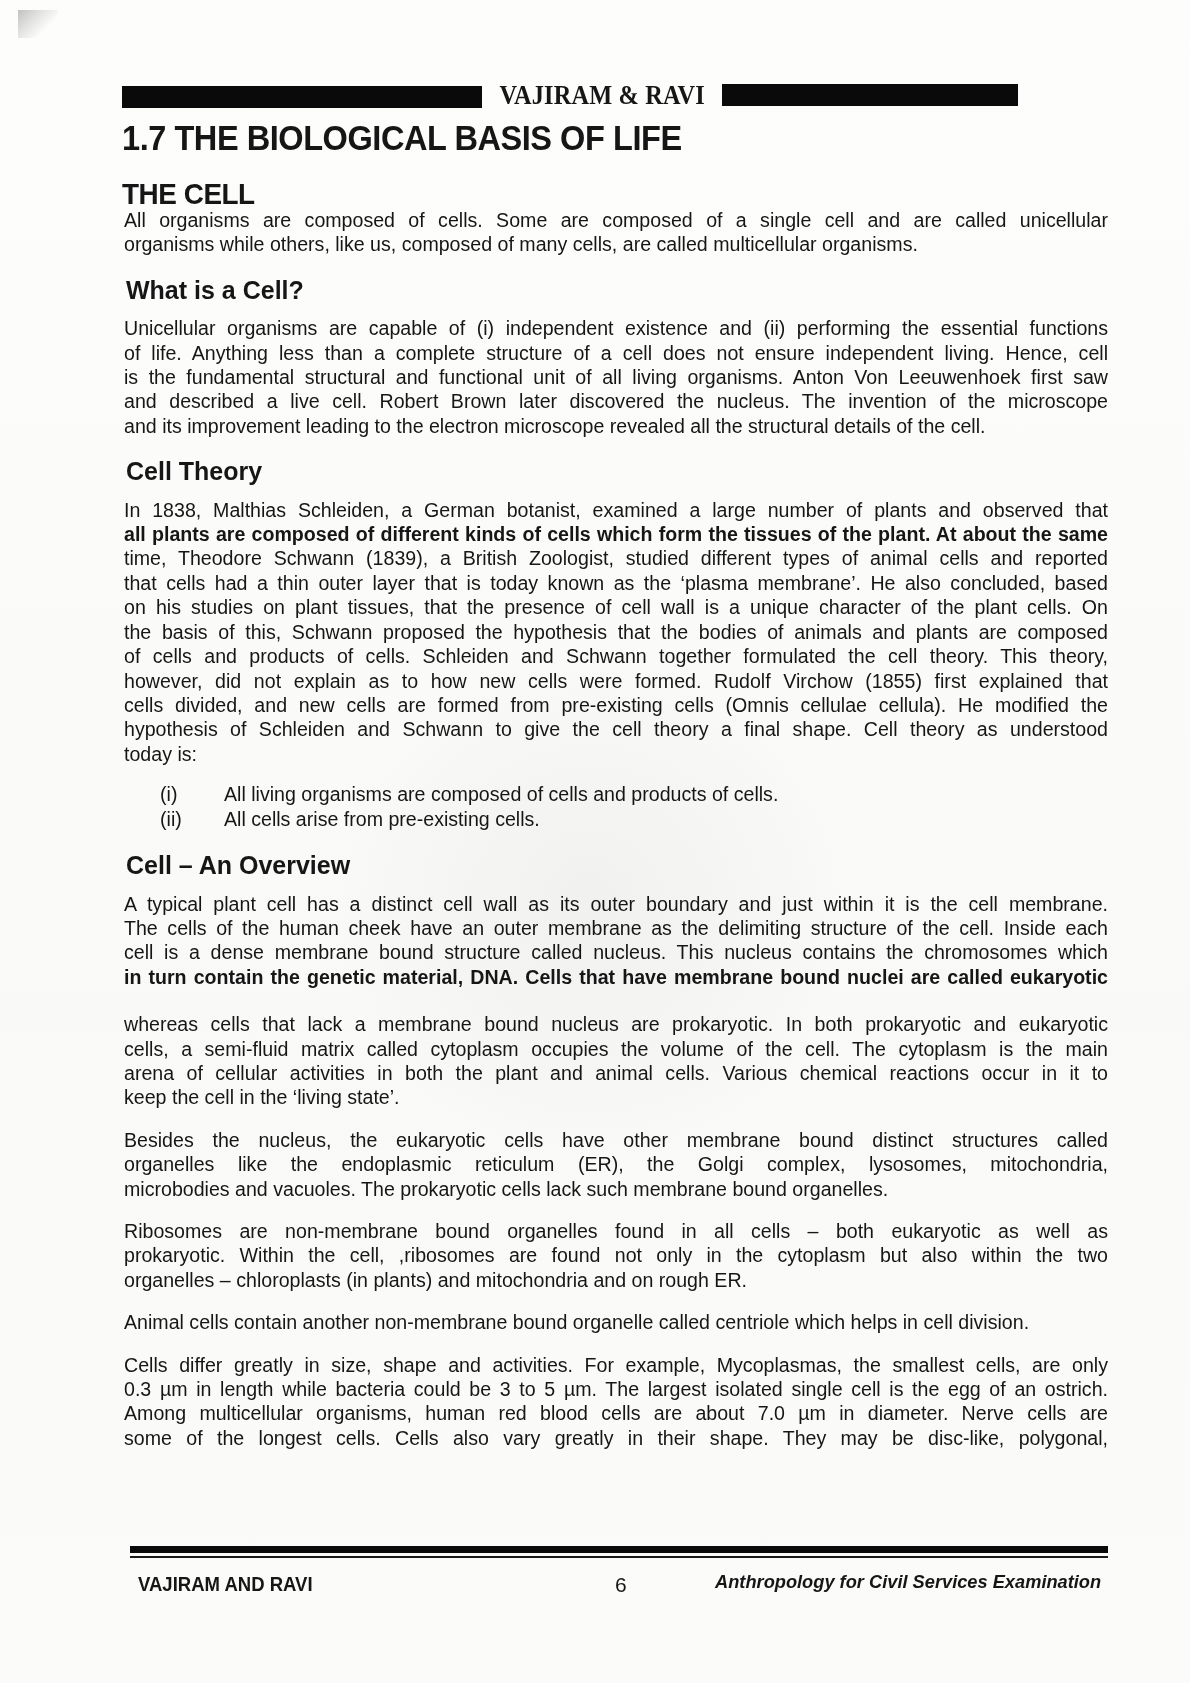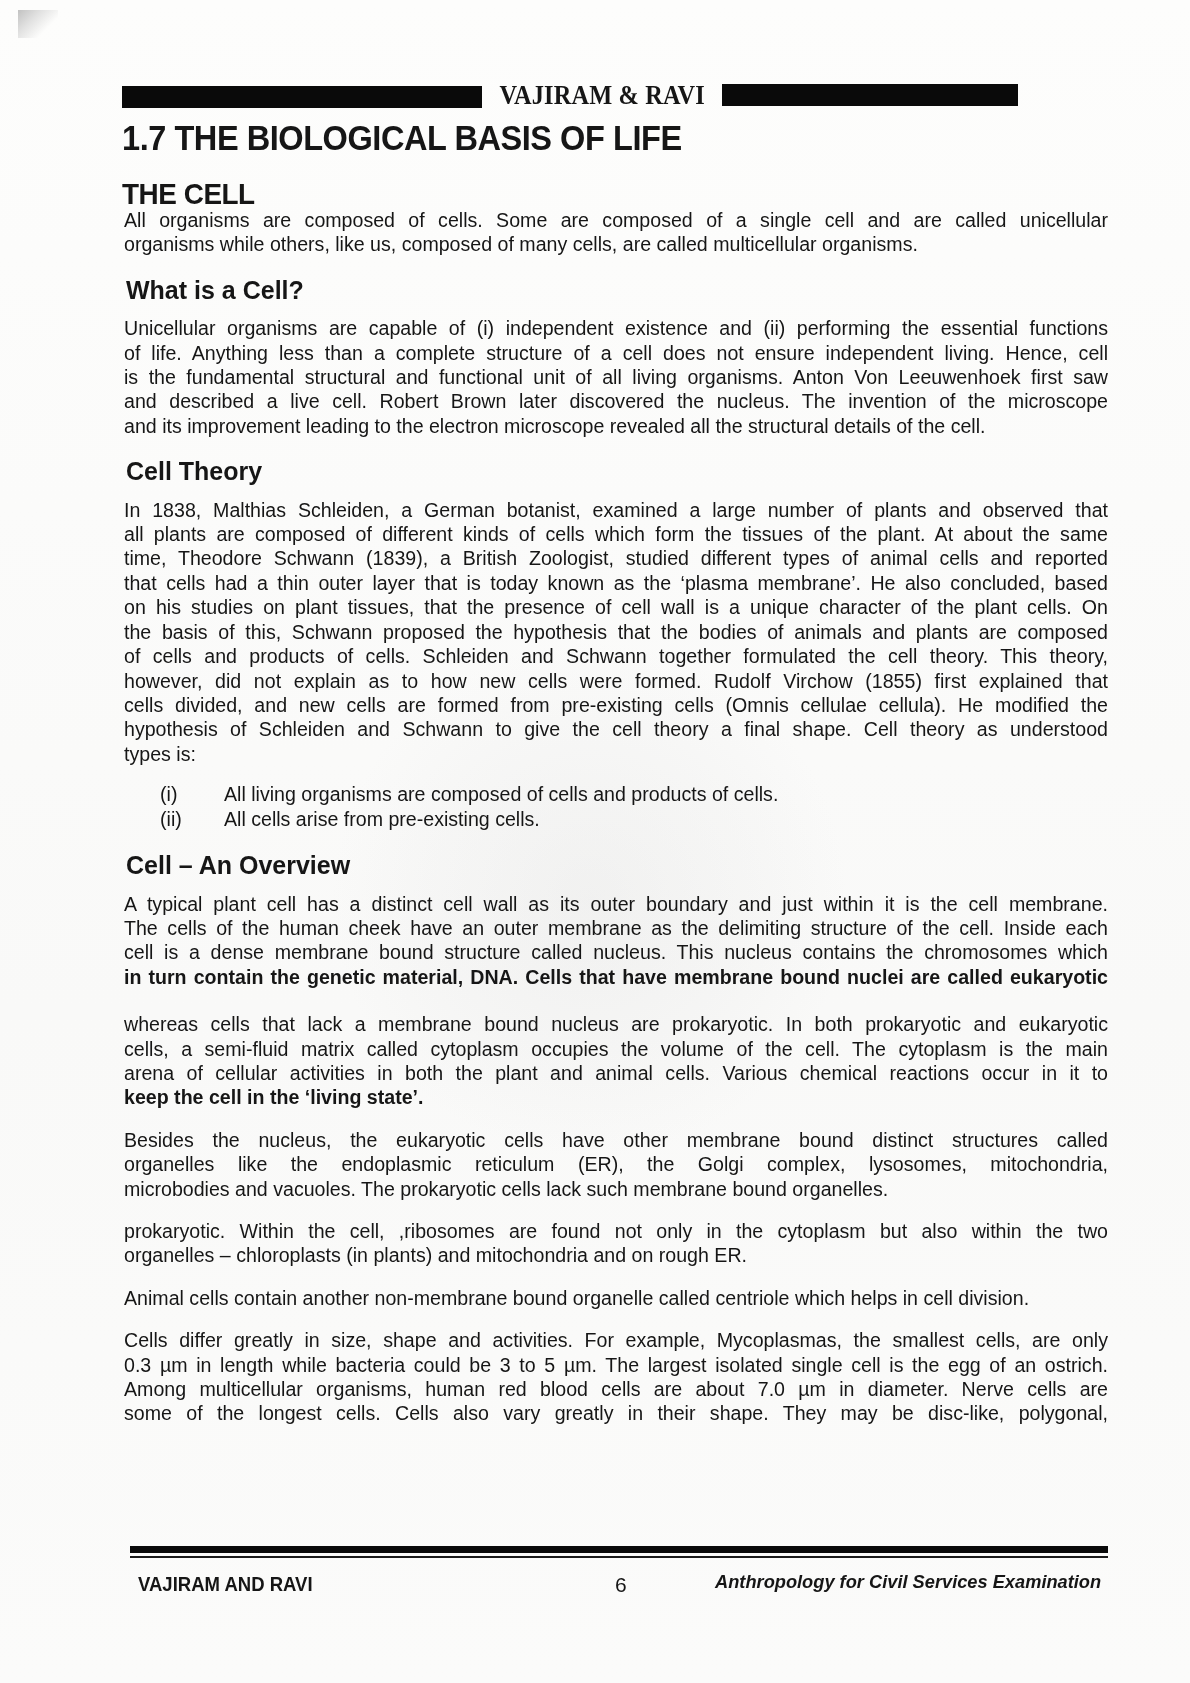--- a/index.html
+++ b/index.html
@@ -112,30 +112,30 @@
       <span class="ln" style="display: block;">is the fundamental structural and functional unit of all living organisms. Anton Von Leeuwenhoek first saw</span>
       <span class="ln" style="display: block;">and described a live cell. Robert Brown later discovered the nucleus. The invention of the microscope</span>
       <span class="ln last" style="display: block;">and its improvement leading to the electron microscope revealed all the structural details of the cell.</span>
     </div>
 
     <div class="gap-h"></div>
     <p class="heading">Cell Theory</p>
     <div style="height:12px"></div>
     <div class="para">
       <span class="ln" style="display: block;">In 1838, Malthias Schleiden, a German botanist, examined a large number of plants and observed that</span>
-      <span class="ln" style="display: block;">all plants are composed of different kinds of cells which form the tissues of the plant. At about the same</span>
+      <span class="ln" style="display: block; font-weight: bold;">all plants are composed of different kinds of cells which form the tissues of the plant. At about the same</span>
       <span class="ln" style="display: block;">time, Theodore Schwann (1839), a British Zoologist, studied different types of animal cells and reported</span>
       <span class="ln" style="display: block;">that cells had a thin outer layer that is today known as the ‘plasma membrane’. He also concluded, based</span>
       <span class="ln" style="display: block;">on his studies on plant tissues, that the presence of cell wall is a unique character of the plant cells. On</span>
       <span class="ln" style="display: block;">the basis of this, Schwann proposed the hypothesis that the bodies of animals and plants are composed</span>
       <span class="ln" style="display: block;">of cells and products of cells. Schleiden and Schwann together formulated the cell theory. This theory,</span>
       <span class="ln" style="display: block;">however, did not explain as to how new cells were formed. Rudolf Virchow (1855) first explained that</span>
       <span class="ln" style="display: block;">cells divided, and new cells are formed from pre-existing cells (Omnis cellulae cellula). He modified the</span>
       <span class="ln" style="display: block;">hypothesis of Schleiden and Schwann to give the cell theory a final shape. Cell theory as understood</span>
-      <span class="ln last" style="display: block;">types is:</span>
+      <span class="ln last" style="display: block;">today is:</span>
     </div>
     <div style="height:16px"></div>
     <ul class="list">
       <li>
         <span class="num">(i)</span>
         <span>All living organisms are composed of cells and products of cells.</span>
       </li>
       <li>
         <span class="num">(ii)</span>
         <span>All cells arise from pre-existing cells.</span>
@@ -146,30 +146,31 @@
     <p class="heading">Cell – An Overview</p>
     <div style="height:12px"></div>
     <div class="para">
       <span class="ln" style="display: block;"> A typical plant cell has a distinct cell wall as its outer boundary and just within it is the cell membrane.</span>
       <span class="ln" style="display: block;">The cells of the human cheek have an outer membrane as the delimiting structure of the cell. Inside each</span>
       <span class="ln" style="display: block;">cell is a dense membrane bound structure called nucleus. This nucleus contains the chromosomes which</span>
       <span class="ln" style="display: block; font-weight: bold;">in turn contain the genetic material, DNA. Cells that have membrane bound nuclei are called eukaryotic</span>
       <span class="ln" style="display: block; margin-top: 23px;">whereas cells that lack a membrane bound nucleus are prokaryotic. In both prokaryotic and eukaryotic</span>
       <span class="ln" style="display: block;">cells, a semi-fluid matrix called cytoplasm occupies the volume of the cell. The cytoplasm is the main</span>
       <span class="ln" style="display: block;">arena of cellular activities in both the plant and animal cells. Various chemical reactions occur in it to</span>
-      <span class="ln last" style="display: block; font-weight: bold;">keep the cell in the ‘living state’.</span>
+      <span class="ln last" style="display: block;">keep the cell in the ‘living state’.</span>
     </div>
     <div class="gap-p"></div>
     <div class="para">
       <span class="ln" style="display: block;">Besides the nucleus, the eukaryotic cells have other membrane bound distinct structures called</span>
       <span class="ln" style="display: block;">organelles like the endoplasmic reticulum (ER), the Golgi complex, lysosomes, mitochondria,</span>
       <span class="ln last" style="display: block;">microbodies and vacuoles. The prokaryotic cells lack such membrane bound organelles.</span>
     </div>
     <div class="gap-p"></div>
     <div class="para">
+      <span class="ln" style="display: block;">Ribosomes are non-membrane bound organelles found in all cells – both eukaryotic as well as</span>
       <span class="ln" style="display: block;">prokaryotic. Within the cell, ,ribosomes are found not only in the cytoplasm but also within the two</span>
       <span class="ln last" style="display: block;">organelles – chloroplasts (in plants) and mitochondria and on rough ER.</span>
     </div>
     <div class="gap-p"></div>
     <div class="para">
       <span class="ln last" style="display: block;">Animal cells contain another non-membrane bound organelle called centriole which helps in cell division.</span>
     </div>
     <div class="gap-p"></div>
     <div class="para">
       <span class="ln" style="display: block;">Cells differ greatly in size, shape and activities. For example, Mycoplasmas, the smallest cells, are only</span>

